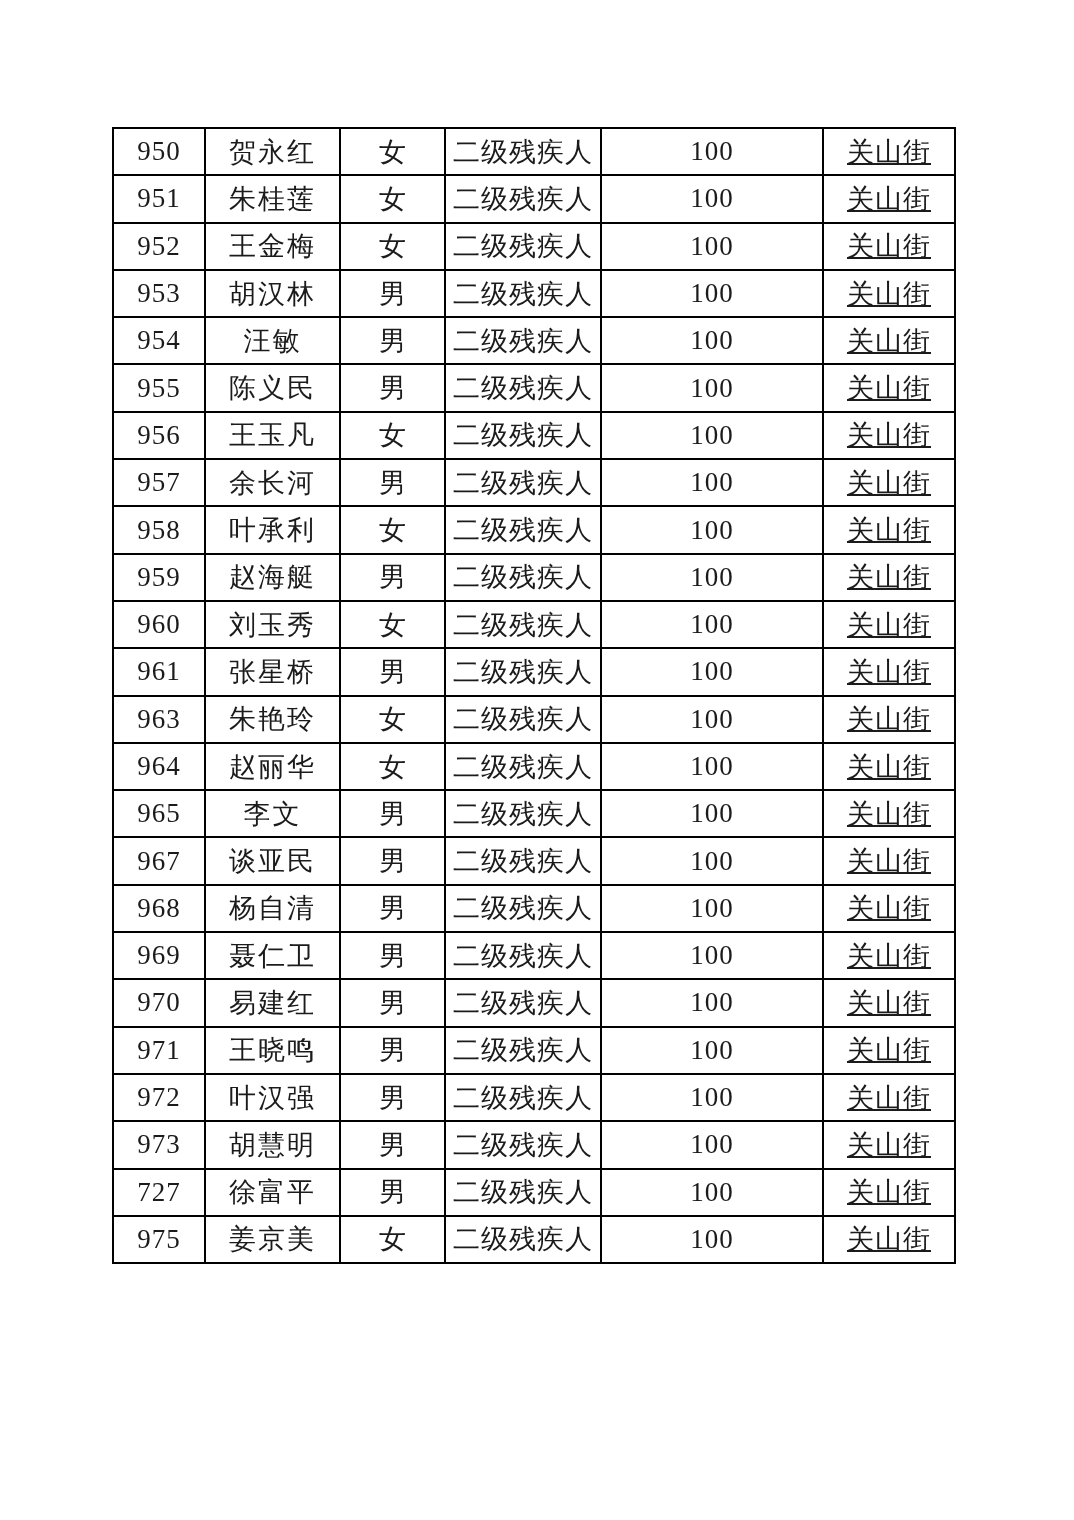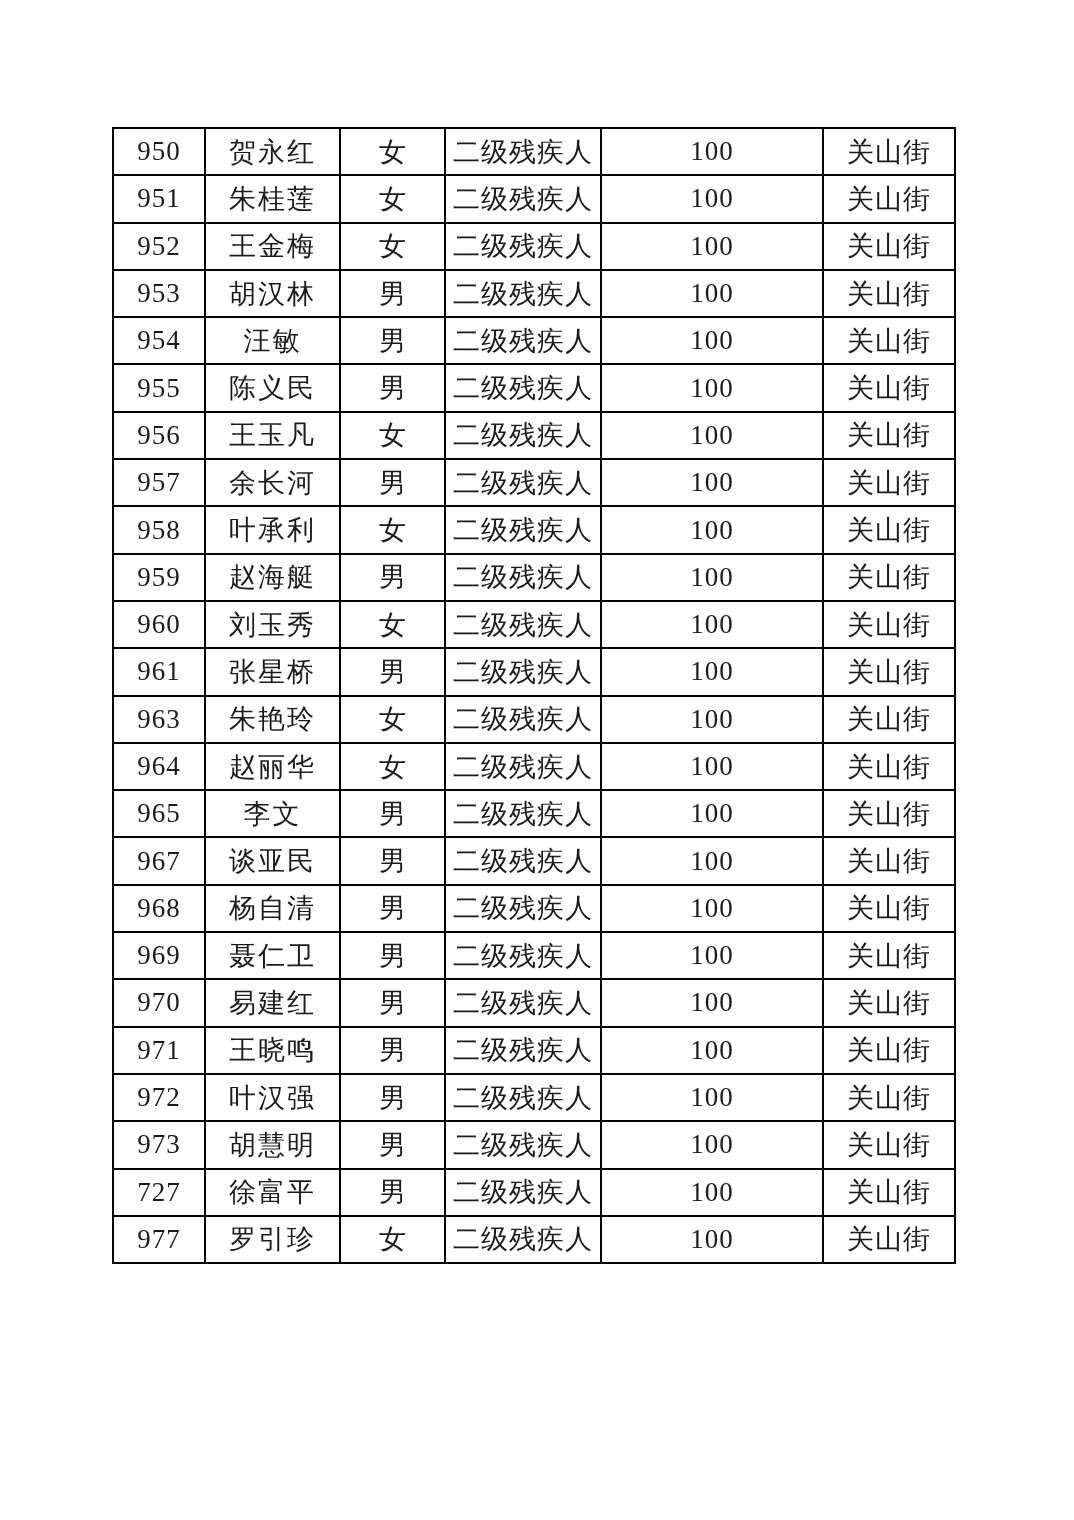--- a/index.html
+++ b/index.html
@@ -33,21 +33,21 @@
     font-size: 27px;
     color: #1b1b1b;
     white-space: nowrap;
     overflow: hidden;
   }
   td.col-no     { font-size: 26px; letter-spacing: 1px; }
   td.col-name   { letter-spacing: 2px; }
   td.col-gender { }
   td.col-category { letter-spacing: 1px; }
   td.col-amount { font-size: 26px; letter-spacing: 1px; }
-  td.col-street { letter-spacing: 1px; }
+  td.col-street { letter-spacing: 1px; text-decoration: underline; }
 </style>
 </head>
 <body>
 
 <div class="page">
   <table class="roster">
     <colgroup>
       <col style="width: 92px">
       <col style="width: 135px">
       <col style="width: 105px">
@@ -234,22 +234,22 @@
   </tr>
         <tr>
     <td class="col-no">727</td>
     <td class="col-name">徐富平</td>
     <td class="col-gender">男</td>
     <td class="col-category">二级残疾人</td>
     <td class="col-amount">100</td>
     <td class="col-street">关山街</td>
   </tr>
         <tr>
-    <td class="col-no">977</td>
-    <td class="col-name">罗引珍</td>
+    <td class="col-no">975</td>
+    <td class="col-name">姜京美</td>
     <td class="col-gender">女</td>
     <td class="col-category">二级残疾人</td>
     <td class="col-amount">100</td>
     <td class="col-street">关山街</td>
   </tr>
       </tbody>
   </table>
 </div>
 
 </body></html>

